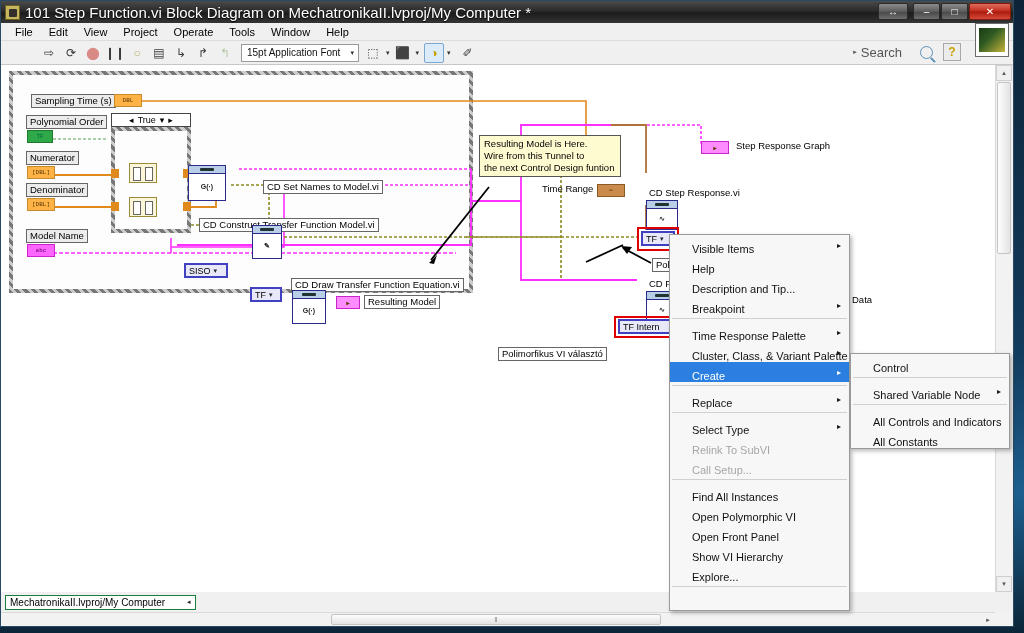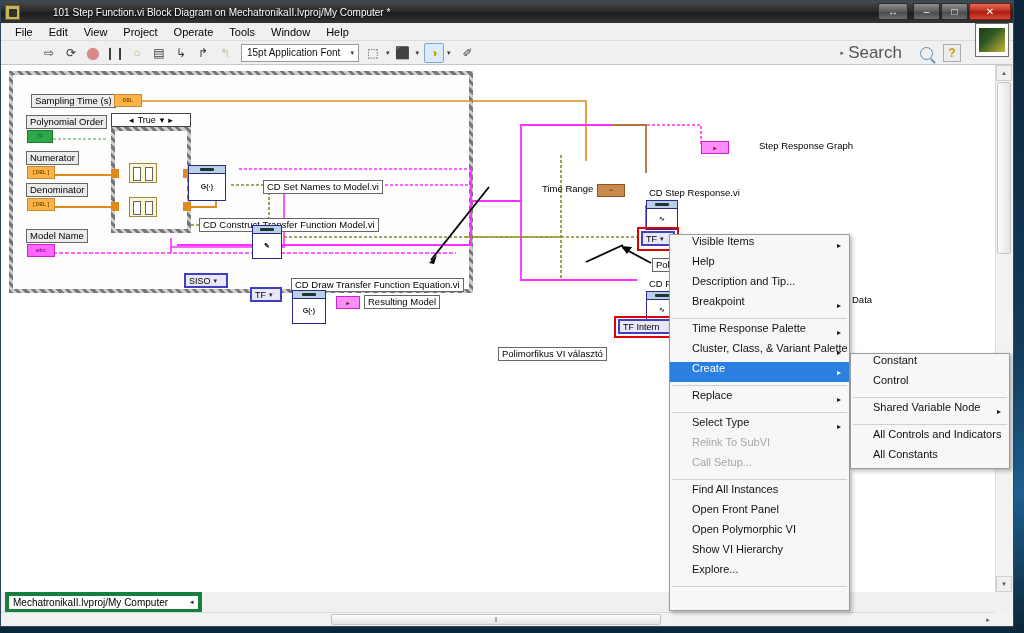--- a/index.html
+++ b/index.html
@@ -33,23 +33,22 @@
   .titlebar-icon {
     width: 15px; height: 15px; margin: 0 5px 0 4px; flex: 0 0 auto;
     background: #c8b560; border: 1px solid #6b5f20;
     position: relative;
   }
   .titlebar-icon::after {
     content: ""; position: absolute; left: 3px; top: 3px; width: 8px; height: 8px;
     background: #33302a; border-radius: 1px;
   }
   .title-text {
-    color: #ffffff; font-size: 10px; white-space: nowrap;
+    color: #ffffff; font-size: 15px; white-space: nowrap;
     text-shadow: 0 1px 1px #000;
-    margin-left: 28px;
   }
   .win-btns { position: absolute; right: 2px; top: 2px; display: flex; gap: 1px; align-items: center; }
   .wb {
     width: 27px; height: 17px;
     background: linear-gradient(180deg,#8d8d8d 0%,#5c5c5c 50%,#474747 51%,#6d6d6d 100%);
     border: 1px solid #2a2a2a; border-radius: 2px;
     color: #fff; font-size: 10px; line-height: 15px; text-align: center;
   }
   .wb.restore-alt { width: 30px; margin-right: 4px; }
   .wb.close {
@@ -88,21 +87,21 @@
   }
   .tb-drop { display: flex; align-items: center; margin-right: 3px; }
   .tb-drop .arr { font-size: 7px; color: #333; margin-left: 1px; }
   .tb-ico.active {
     border: 1px solid #7ba7d0; background: #dcebf9; border-radius: 2px;
   }
   .search-wrap {
     position: absolute; right: 52px; top: 2px; display: flex; align-items: center; gap: 4px;
   }
   .search-tri { font-size: 7px; color: #555; }
-  .search-label { font-size: 17px; color: #555; }
+  .search-label { font-size: 13px; color: #555; }
   .search-glass {
     width: 13px; height: 13px; border: 1.6px solid #5a8fb8; border-radius: 50%;
     position: relative; margin-left: 14px;
   }
   .search-glass::after {
     content: ""; position: absolute; right: -4px; bottom: -3px;
     width: 6px; height: 1.8px; background: #5a8fb8; transform: rotate(45deg);
   }
   .help-btn {
     width: 18px; height: 18px; border: 1px solid #a9a9a9; background: #ececec;
@@ -190,21 +189,21 @@
   .conv::after { right: 3px; }
   .tunnel { position: absolute; background: #e08a1e; }
 
   
   .ctxmenu {
     position: absolute; background: #f7f7f7; border: 1px solid #9a9a9a;
     box-shadow: 2px 2px 4px rgba(0,0,0,.28);
     font-size: 11px; color: #111; z-index: 50;
   }
   .ctx-item {
-    height: 20px; display: flex; align-items: flex-start;
+    height: 20px; display: flex; align-items: flex-end;
     padding: 0 10px 0 22px; position: relative; white-space: nowrap;
   }
   .ctx-item.disabled { color: #a6a6a6; }
   .ctx-item.selected { background: #2a7fe0; color: #fff; }
   .ctx-item .sub-arrow {
     position: absolute; right: 8px; top: 50%; transform: translateY(-50%);
     font-size: 8px;
   }
   .ctx-sep { height: 1px; background: #d0d0d0; margin: 3px 2px; }
 
@@ -222,21 +221,21 @@
     background: linear-gradient(90deg,#fdfdfd,#e3e3e3);
     border: 1px solid #c4c4c4; border-radius: 2px;
   }
   .vscroll .arrowbtn.bot { position: absolute; bottom: 0; left:0; right:0; }
 
   .statusbar {
     position: absolute; left: 0; right: 18px; bottom: 14px; height: 20px;
     background: #f0f0f0; display: flex; align-items: center;
   }
   .status-chip {
-    border: 4px solid #15803d; background: #fff; font-size: 10px;
+    border: 1px solid #15803d; background: #fff; font-size: 10px;
     padding: 1px 4px; margin-left: 4px; display: flex; align-items: center; gap: 22px;
   }
   .status-chip .tri { font-size: 7px; color: #222; }
 
   .hscroll {
     position: absolute; left: 0; right: 18px; bottom: 0; height: 14px;
     background: #f2f2f2; border-top: 1px solid #dadada;
   }
   .hscroll .hthumb {
     position: absolute; left: 330px; width: 330px; top: 1px; bottom: 1px;
@@ -392,21 +391,21 @@
       <div class="tunnel" style="left:110px; top:104px; width:8px; height:9px;"></div>
       <div class="tunnel" style="left:110px; top:137px; width:8px; height:9px;"></div>
       <div class="tunnel" style="left:182px; top:104px; width:8px; height:9px;"></div>
       <div class="tunnel" style="left:182px; top:137px; width:8px; height:9px;"></div>
 
       <div class="lbl" style="left:198px; top:153px;">CD Construct Transfer Function Model.vi</div>
       <div class="vi-node" style="left:187px; top:100px; width:38px; height:36px;">
         <div class="vi-top"></div>
         <div class="vi-body">G(·)</div>
       </div>
-      <div class="enum-drop" style="left:183px; top:198px; width:44px;margin-top:10px;">
+      <div class="enum-drop" style="left:183px; top:198px; width:44px;">
         <span>SISO</span>
         <span class="car">▾</span>
       </div>
 
       <div class="lbl" style="left:262px; top:115px;">CD Set Names to Model.vi</div>
       <div class="vi-node" style="left:251px; top:160px; width:30px; height:34px;">
         <div class="vi-top"></div>
         <div class="vi-body">✎</div>
       </div>
       <div class="enum-drop" style="left:249px; top:222px; width:32px;">
@@ -415,37 +414,40 @@
       </div>
 
       <div class="lbl" style="left:290px; top:213px;">CD Draw Transfer Function Equation.vi</div>
       <div class="vi-node" style="left:291px; top:225px; width:34px; height:34px;">
         <div class="vi-top"></div>
         <div class="vi-body">G(·)</div>
       </div>
       <div class="term magenta-out" style="left:335px; top:231px; width:24px;">▶</div>
       <div class="lbl" style="left:363px; top:230px;">Resulting Model</div>
 
+      <div class="lbl note" style="left:478px; top:70px; width:142px; white-space:pre-line;">Resulting Model is Here.
+Wire from this Tunnel to
+the next Control Design funtion</div>
 
       <div class="lbl" style="left:538px; top:118px; border:none; background:transparent;">Time Range</div>
       <div class="term brown" style="left:596px; top:119px; width:28px;">═</div>
 
       <div class="lbl" style="left:645px; top:122px; border:none; background:transparent;">CD Step Response.vi</div>
       <div class="vi-node" style="left:645px; top:135px; width:32px; height:30px;">
         <div class="vi-top"></div>
         <div class="vi-body">∿</div>
       </div>
       <div class="redbox" style="left:636px; top:162px; width:42px; height:24px;"></div>
       <div class="enum-drop" style="left:640px; top:166px; width:34px;">
         <span>TF</span>
         <span class="car">▾</span>
       </div>
 
       <div class="term magenta-out" style="left:700px; top:76px; width:28px;">▶</div>
-      <div class="lbl" style="left:732px; top:75px; border:none; background:transparent;margin-left:23px;">Step Response Graph</div>
+      <div class="lbl" style="left:732px; top:75px; border:none; background:transparent;">Step Response Graph</div>
 
       <div class="lbl" style="left:651px; top:193px;">Polimorfikus VI választó</div>
 
       <div class="lbl" style="left:645px; top:213px; border:none; background:transparent;">CD Parametric Time Response.vi</div>
       <div class="vi-node" style="left:645px; top:226px; width:32px; height:30px;">
         <div class="vi-top"></div>
         <div class="vi-body">∿</div>
       </div>
       <div class="redbox" style="left:613px; top:251px; width:62px; height:22px;"></div>
       <div class="enum-drop" style="left:617px; top:254px; width:54px;">
@@ -498,43 +500,40 @@
         <span>Relink To SubVI</span>
       </div>
       <div class="ctx-item disabled">
         <span>Call Setup...</span>
       </div>
       <div class="ctx-sep"></div>
       <div class="ctx-item">
         <span>Find All Instances</span>
       </div>
       <div class="ctx-item">
+        <span>Open Polymorphic VI</span>
+      </div>
+      <div class="ctx-item">
         <span>Open Front Panel</span>
-      </div>
-      <div class="ctx-item">
-        <span>Open Polymorphic VI</span>
       </div>
       <div class="ctx-item">
         <span>Show VI Hierarchy</span>
       </div>
       <div class="ctx-item">
         <span>Explore...</span>
       </div>
       <div class="ctx-sep"></div>
       <div class="ctx-item">
         
         
       </div>
 
     </div>
 
     <div class="ctxmenu" style="left:849px; top:352px; width:160px;">
-      <div class="ctx-item">
-        <span>Constant</span>
-      </div>
       <div class="ctx-item">
         <span>Control</span>
       </div>
       <div class="ctx-sep"></div>
       <div class="ctx-item">
         <span>Shared Variable Node</span>
         <span class="sub-arrow">▸</span>
       </div>
       <div class="ctx-sep"></div>
       <div class="ctx-item">

